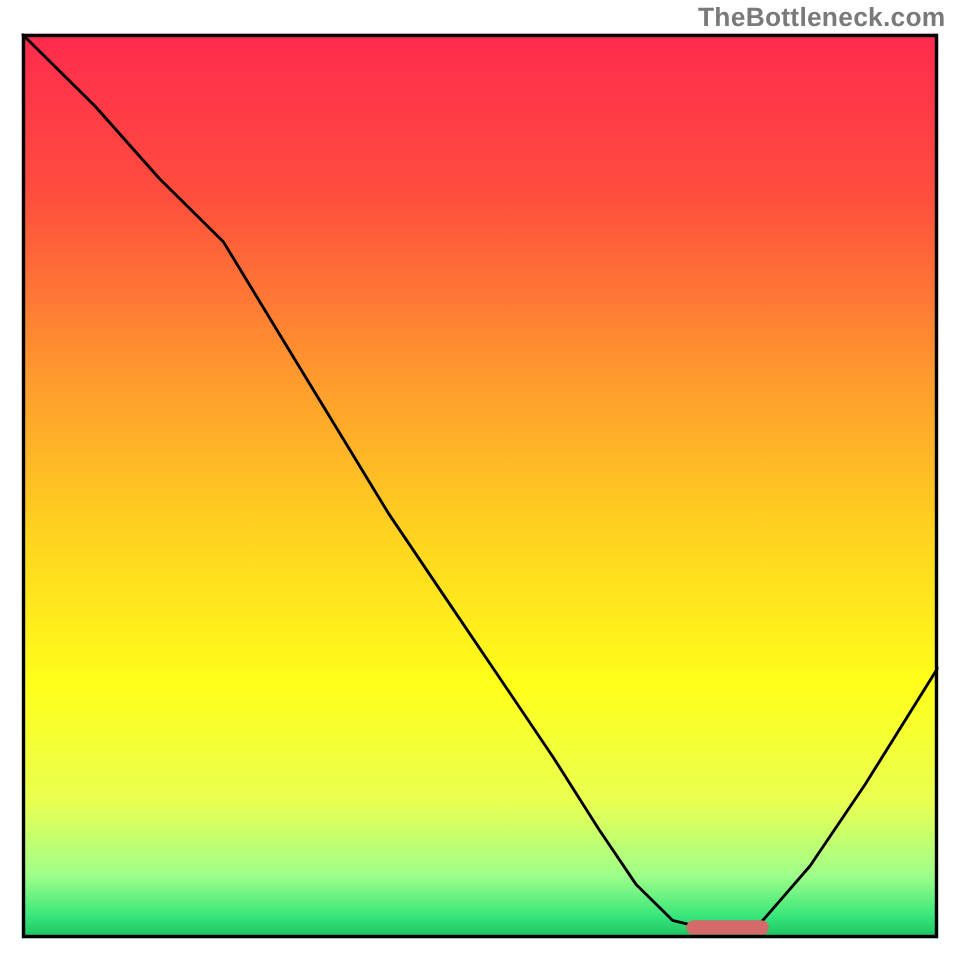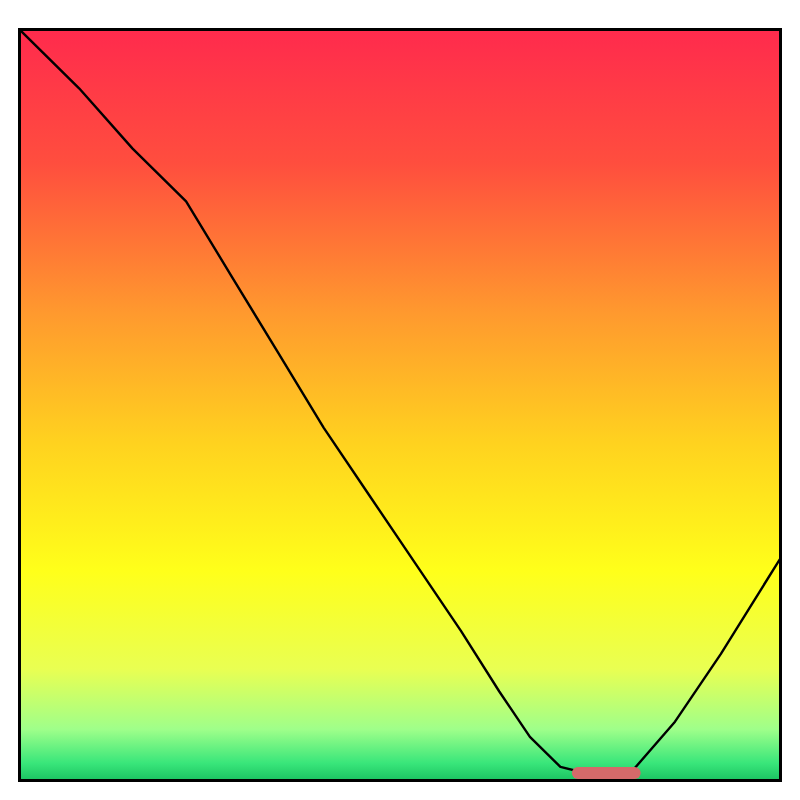--- a/index.html
+++ b/index.html
@@ -32,20 +32,21 @@
     top: 28px;
     width: 764px;
     height: 754px;
   }
   svg { display: block; }
 </style>
 </head>
 <body>
 <div class="container">
 
+  <div class="watermark">TheBottleneck.com</div>
 
   <div class="plot-wrap">
     <svg id="chart-svg" viewBox="0 0 764 754" width="764" height="754">
         <defs>
           <linearGradient id="bg-grad" x1="0" y1="0" x2="0" y2="1">
             <stop offset="0%" stop-color="#ff2a4d"></stop>
             <stop offset="18%" stop-color="#ff4e3e"></stop>
             <stop offset="38%" stop-color="#ff9a2e"></stop>
             <stop offset="55.00000000000001%" stop-color="#ffd21f"></stop>
             <stop offset="72%" stop-color="#ffff1a"></stop>

